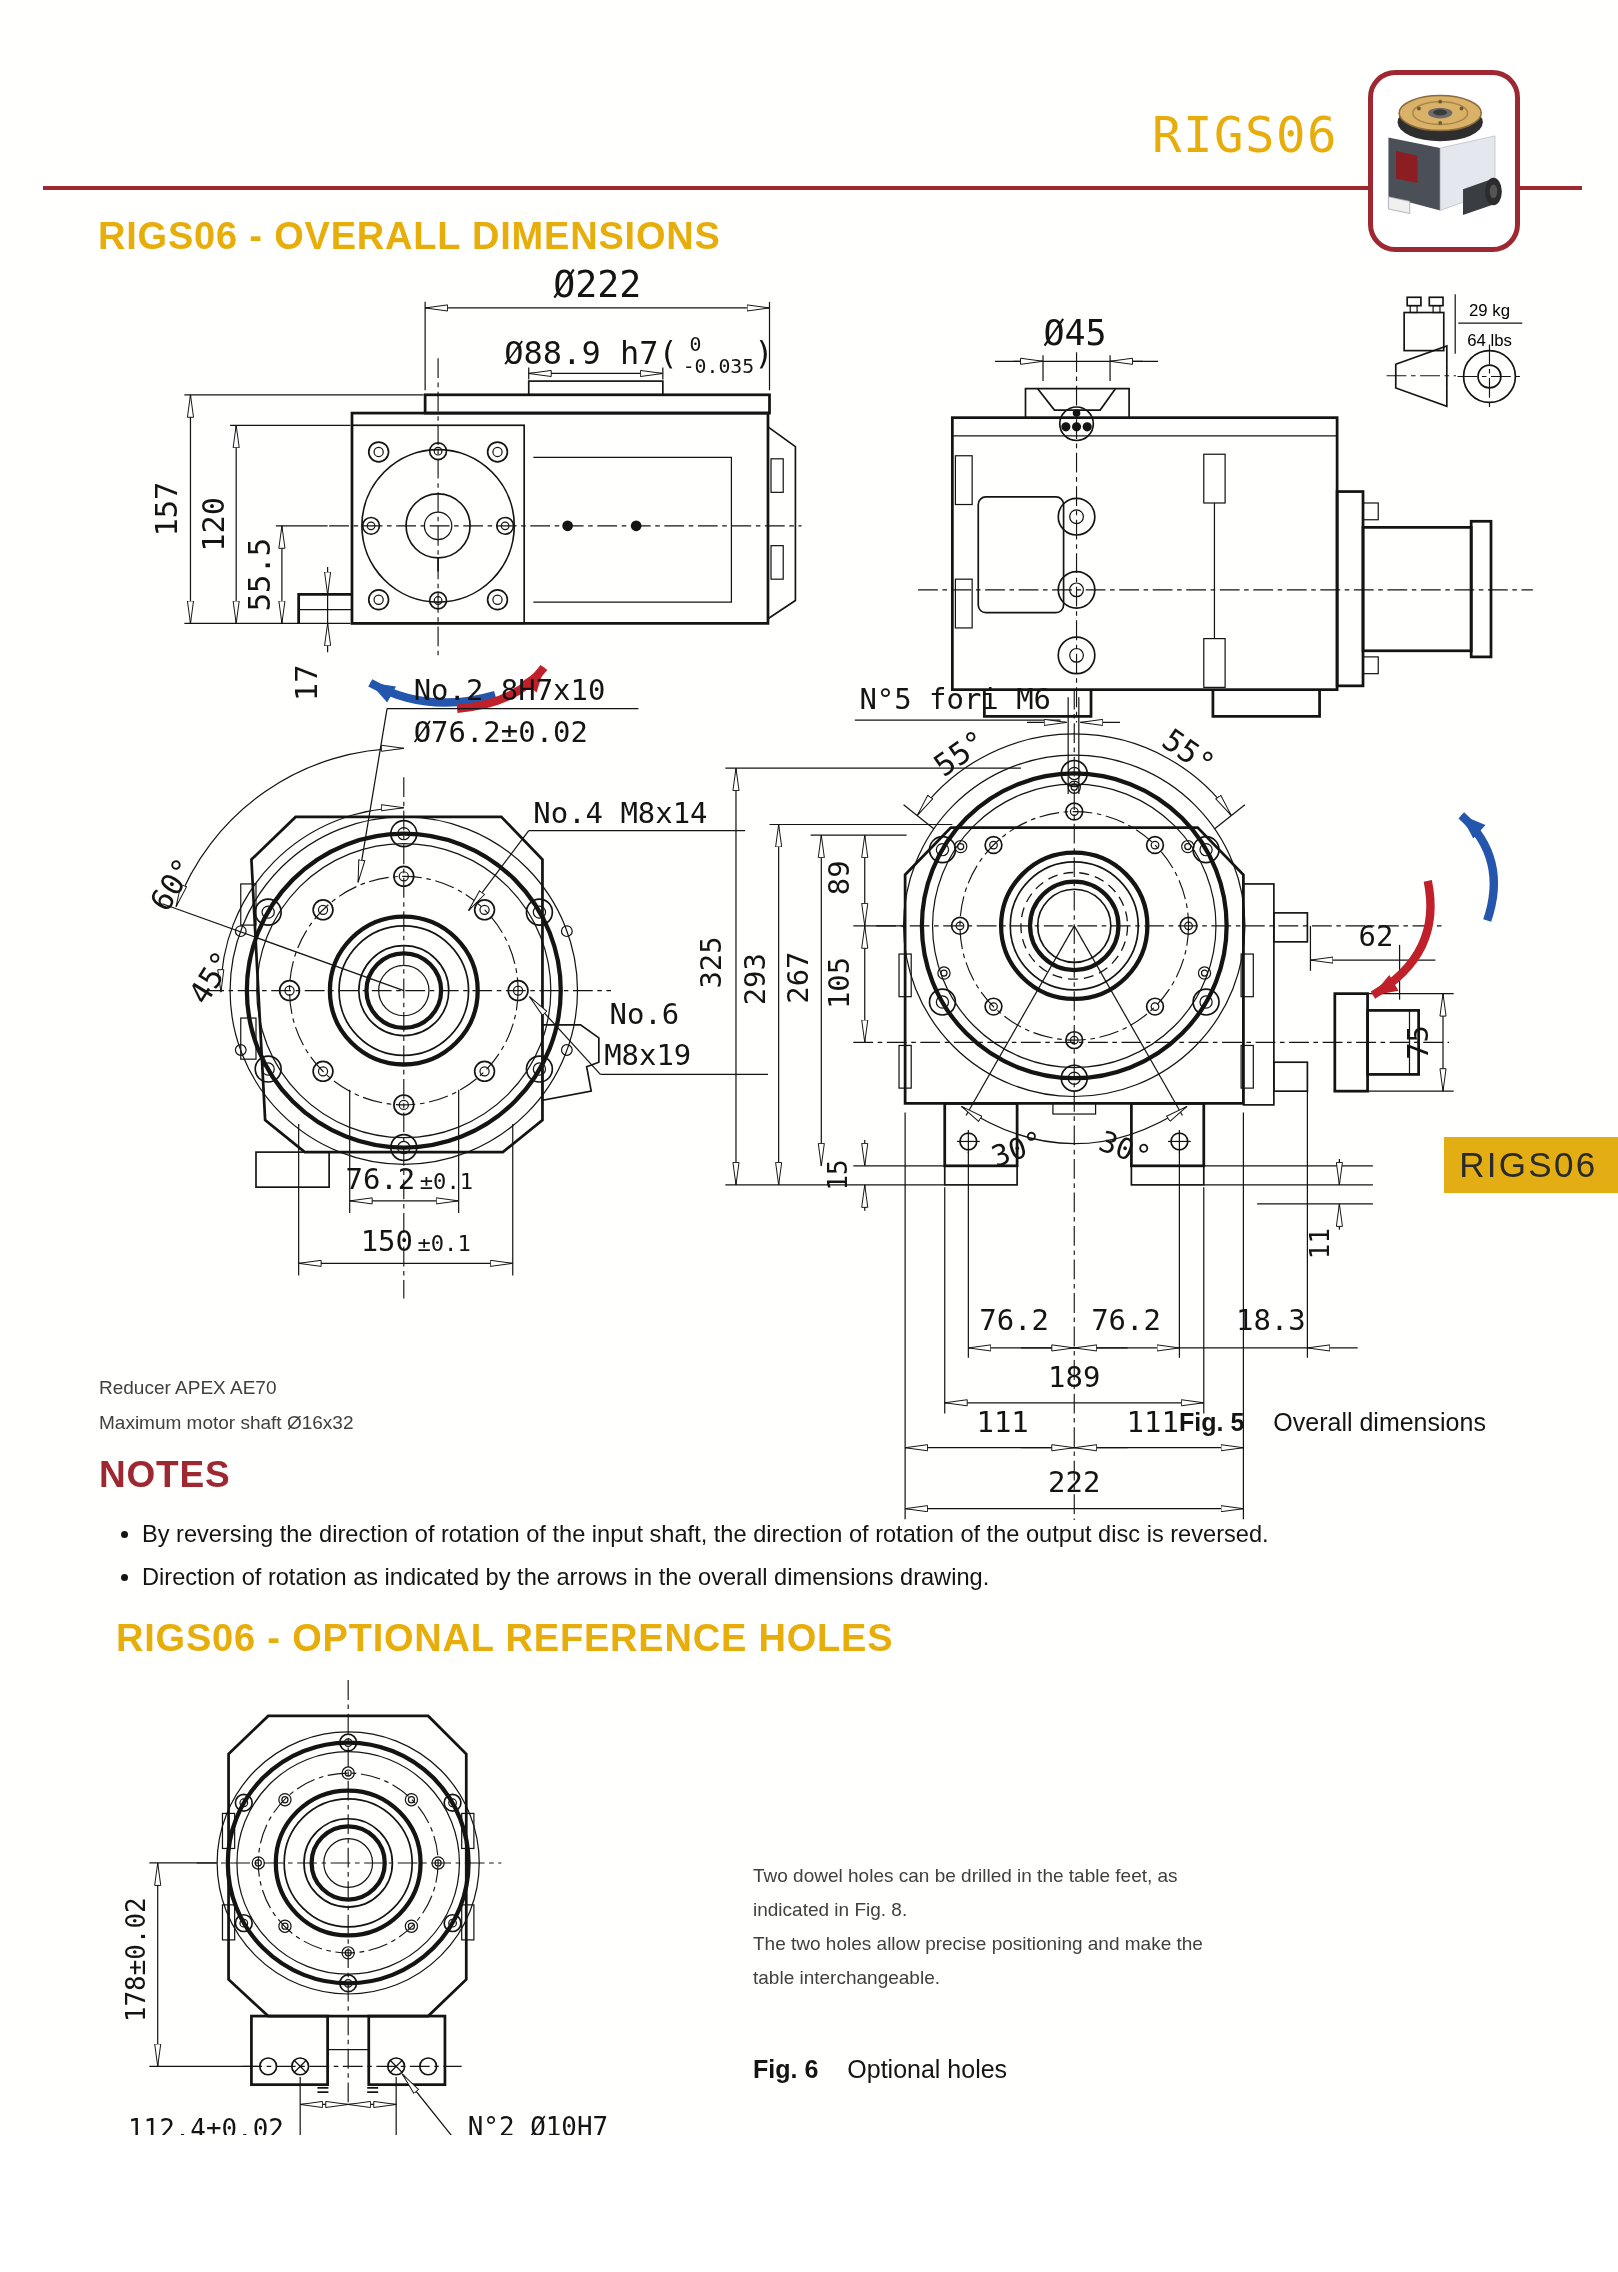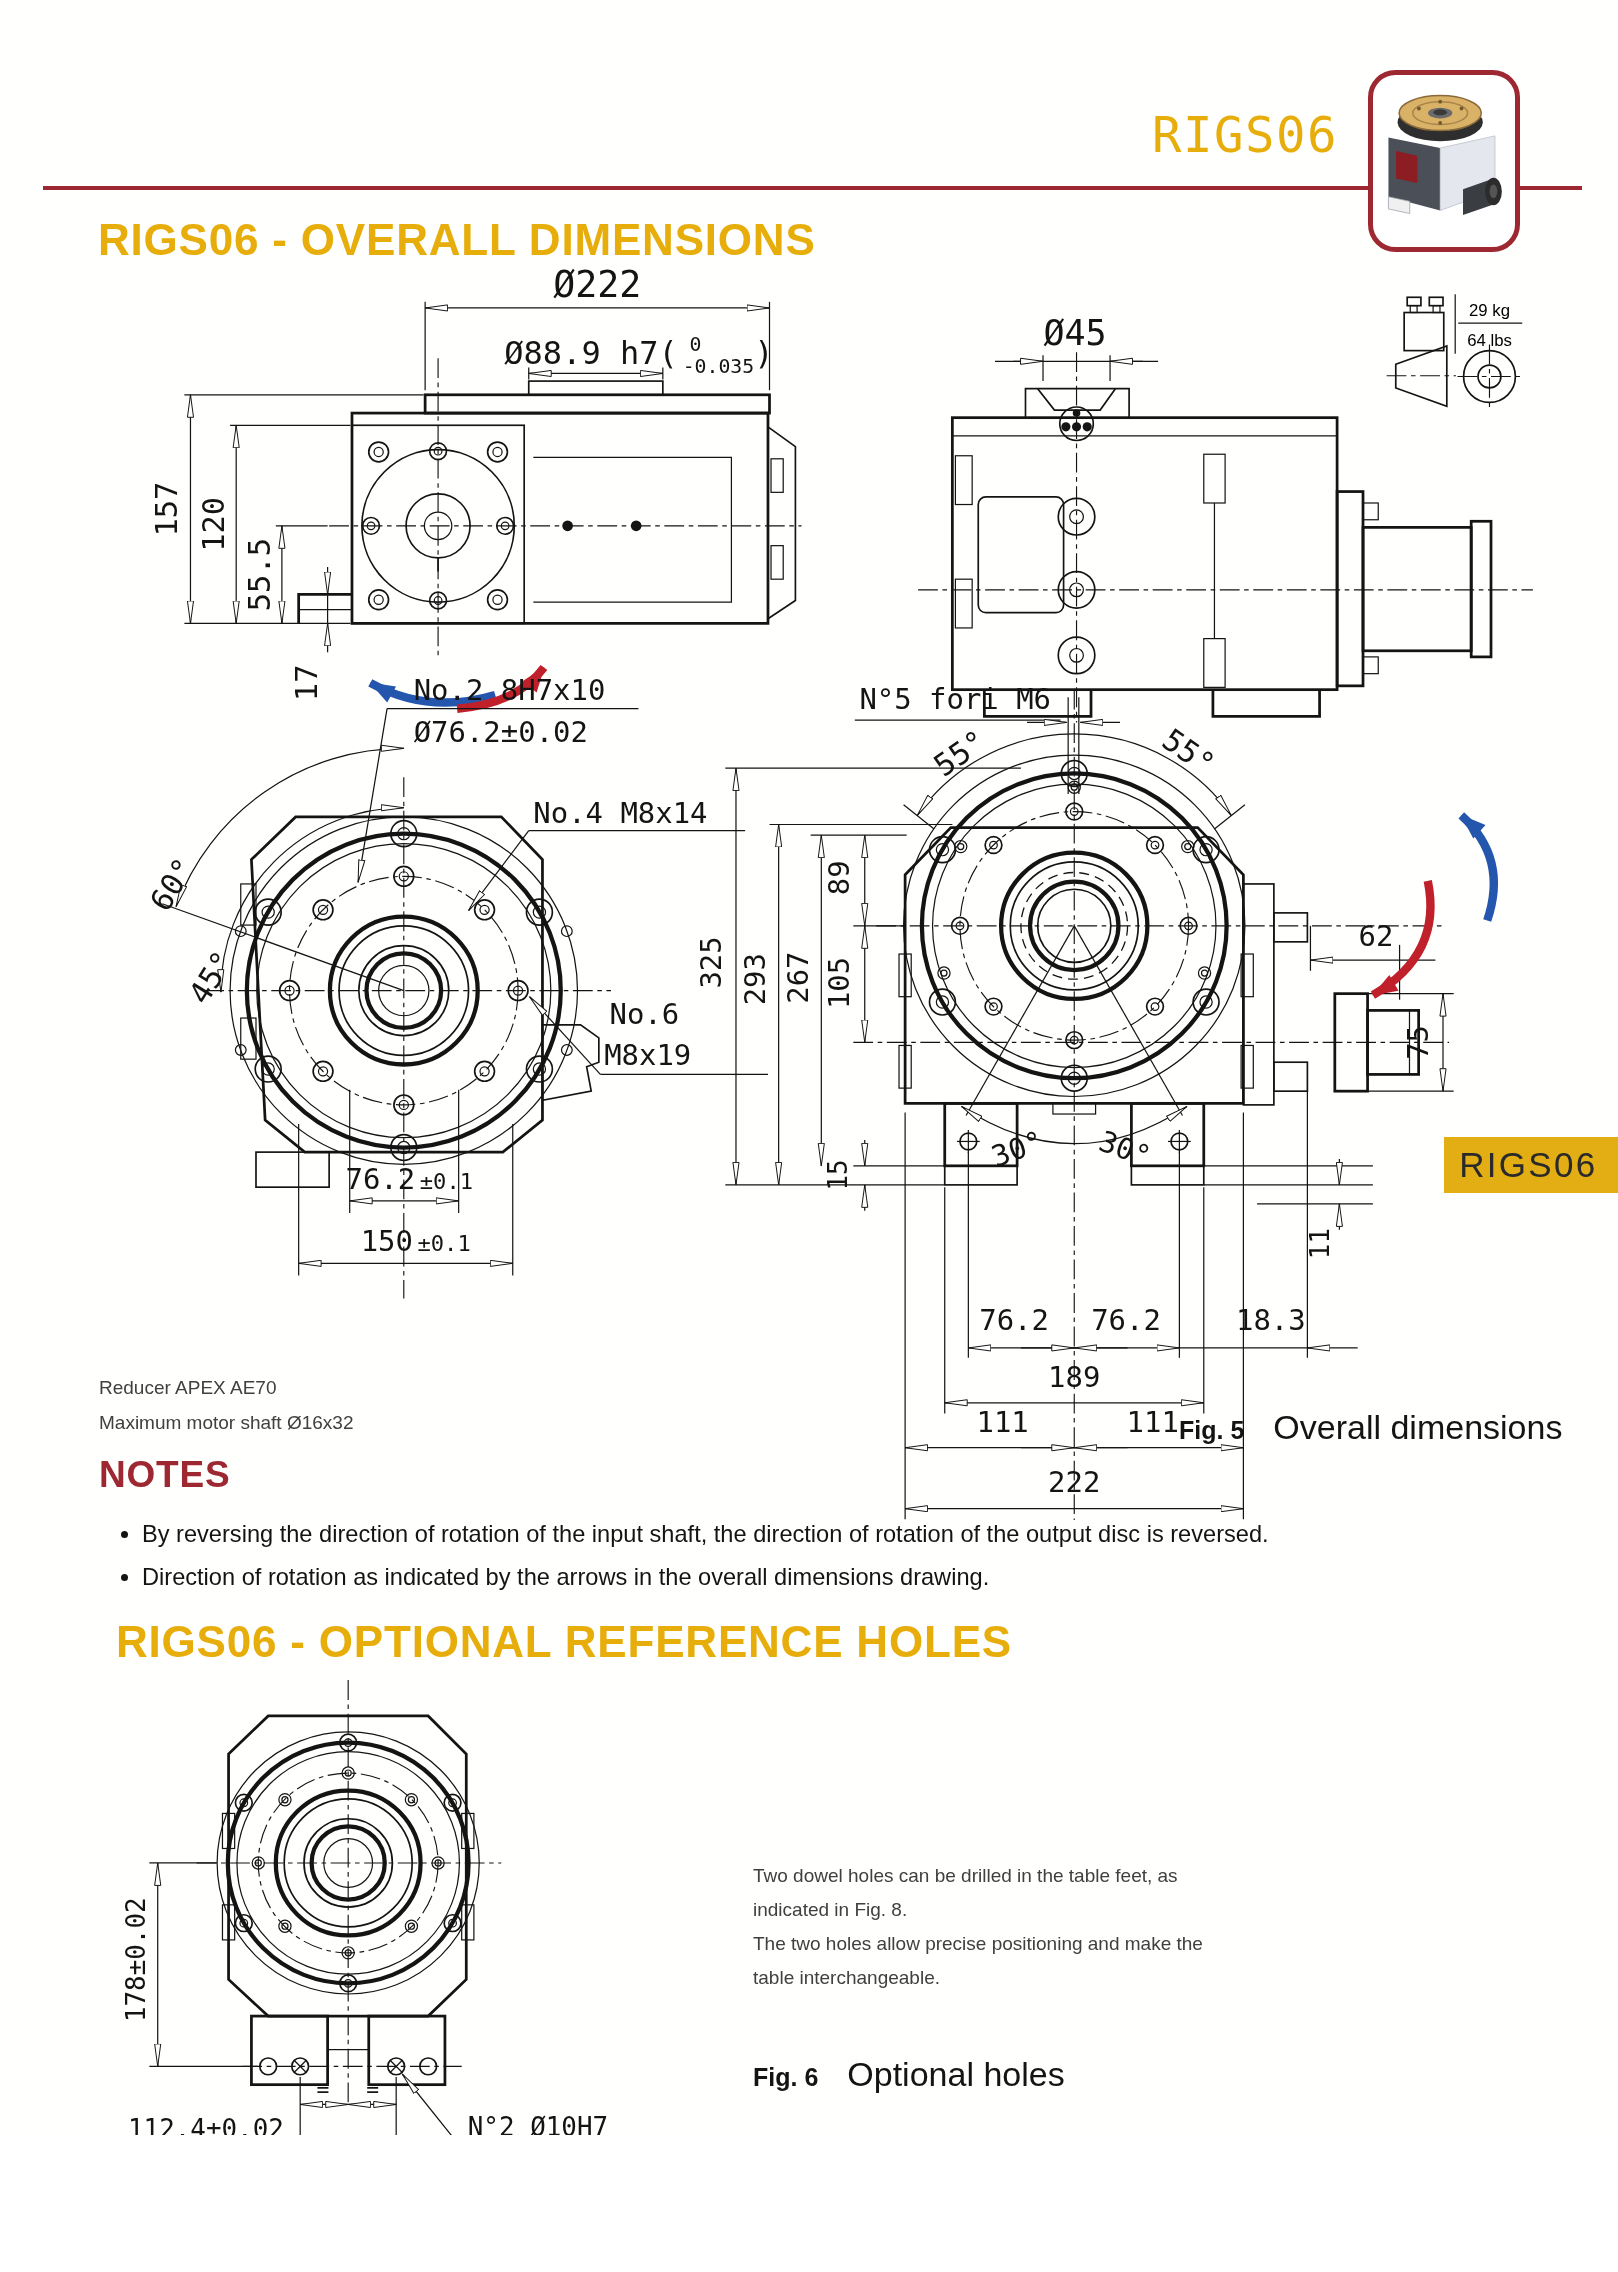--- a/index.html
+++ b/index.html
@@ -9,25 +9,25 @@
   .cad{font-family:"DejaVu Sans Mono",monospace;fill:#141414;}
   .o{fill:none;stroke:#141414;stroke-width:3.6;}
   .o2{fill:none;stroke:#141414;stroke-width:2.2;}
   .th{fill:none;stroke:#141414;stroke-width:5.6;}
   .thin{fill:none;stroke:#141414;stroke-width:1.6;}
   .cl{fill:none;stroke:#141414;stroke-width:1.5;stroke-dasharray:26 6 6 6;}
   .dash{fill:none;stroke:#141414;stroke-width:1.7;stroke-dasharray:13 8;}
   .dim{fill:none;stroke:#141414;stroke-width:1.6;marker-start:url(#arr);marker-end:url(#arr);}
   .de{fill:none;stroke:#141414;stroke-width:1.6;marker-end:url(#arr);}
   .title{font-family:"DejaVu Sans Mono",monospace;font-size:49px;color:#e7ad0b;letter-spacing:1.5px;}
-  .h1{font-weight:bold;font-size:44px;color:#e7ad0b;letter-spacing:0.8px;white-space:nowrap;}
+  .h1{font-weight:bold;font-size:38px;color:#e7ad0b;letter-spacing:0.8px;white-space:nowrap;}
   .rule{background:#9e2832;height:3.8px;}
   .bodytxt{font-size:19px;line-height:34px;color:#404040;white-space:nowrap;}
   .figlab{font-weight:bold;font-size:25px;}
-  .figcap{font-size:34px;margin-left:29px;}
+  .figcap{font-size:25px;margin-left:29px;}
   .notes-h{font-weight:bold;font-size:37px;color:#9e2832;letter-spacing:0.8px;}
   ul.blist{margin:0;padding-left:43px;}
   ul.blist li{font-size:23.6px;line-height:27.4px;margin-bottom:15.2px;white-space:nowrap;}
   #side-tab{background:#e2ae14;color:#2a2a2a;font-size:35px;letter-spacing:2.3px;
             display:flex;align-items:center;padding-left:15.2px;}
   .ftr-txt{font-size:27px;color:#141414;}
 </style>
 </head>
 <body>
 

